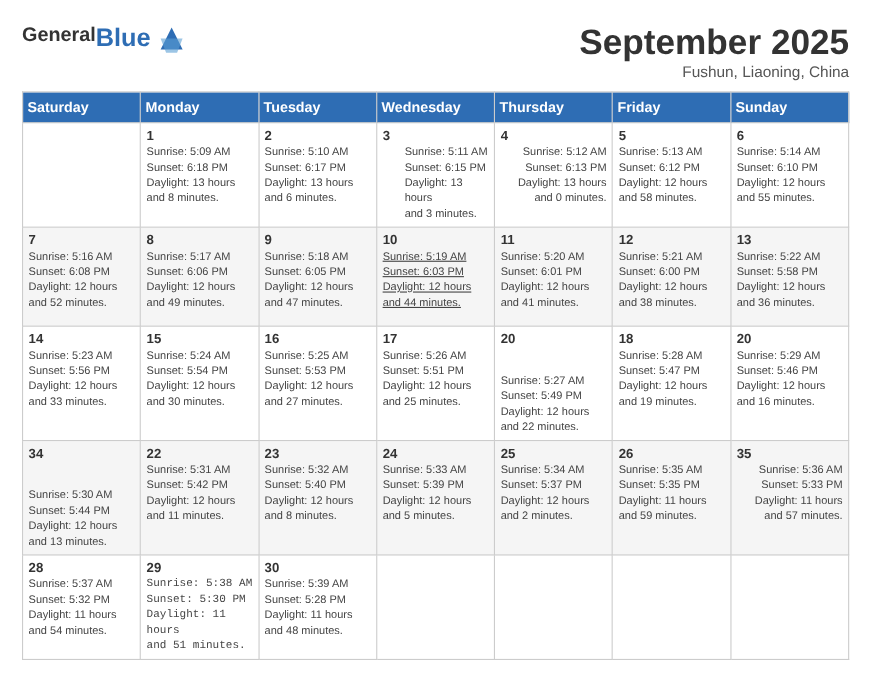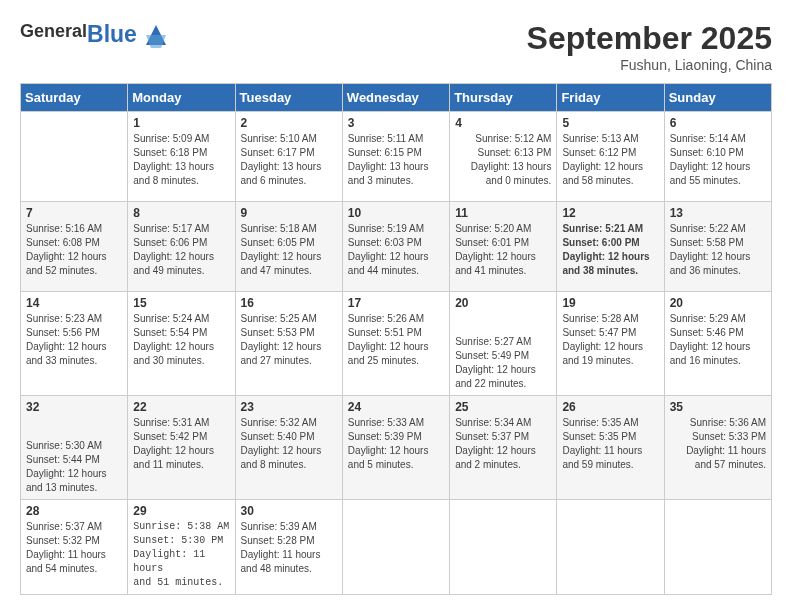--- a/index.html
+++ b/index.html
@@ -136,21 +136,21 @@
         </td>
         <td>
           <span class="day-num">2</span>
           <div class="day-info" style="white-space: pre-line;">Sunrise: 5:10 AM
 Sunset: 6:17 PM
 Daylight: 13 hours
 and 6 minutes.</div>
         </td>
         <td>
           <span class="day-num">3</span>
-          <div class="day-info" style="white-space: pre-line;">Sunrise: 5:11 AM
+          <div class="day-info" style="white-space: pre-line; margin-left: 20px;">Sunrise: 5:11 AM
 Sunset: 6:15 PM
 Daylight: 13 hours
 and 3 minutes.</div>
         </td>
         <td>
           <span class="day-num">4</span>
           <div class="day-info" style="white-space: pre-line; text-align: right;">Sunrise: 5:12 AM
 Sunset: 6:13 PM
 Daylight: 13 hours
 and 0 minutes.</div>
@@ -187,35 +187,35 @@
         </td>
         <td>
           <span class="day-num">9</span>
           <div class="day-info" style="white-space: pre-line;">Sunrise: 5:18 AM
 Sunset: 6:05 PM
 Daylight: 12 hours
 and 47 minutes.</div>
         </td>
         <td>
           <span class="day-num">10</span>
-          <div class="day-info" style="white-space: pre-line;">Sunrise: 5:19 AM
+          <div class="day-info" style="white-space: pre-line; text-decoration: underline;">Sunrise: 5:19 AM
 Sunset: 6:03 PM
 Daylight: 12 hours
 and 44 minutes.</div>
         </td>
         <td>
           <span class="day-num">11</span>
           <div class="day-info" style="white-space: pre-line;">Sunrise: 5:20 AM
 Sunset: 6:01 PM
 Daylight: 12 hours
 and 41 minutes.</div>
         </td>
         <td>
           <span class="day-num">12</span>
-          <div class="day-info" style="white-space: pre-line; font-weight: bold;">Sunrise: 5:21 AM
+          <div class="day-info" style="white-space: pre-line;">Sunrise: 5:21 AM
 Sunset: 6:00 PM
 Daylight: 12 hours
 and 38 minutes.</div>
         </td>
         <td>
           <span class="day-num">13</span>
           <div class="day-info" style="white-space: pre-line;">Sunrise: 5:22 AM
 Sunset: 5:58 PM
 Daylight: 12 hours
 and 36 minutes.</div>
@@ -251,37 +251,37 @@
 and 25 minutes.</div>
         </td>
         <td>
           <span class="day-num">20</span>
           <div class="day-info" style="white-space: pre-line; margin-top: 25px;">Sunrise: 5:27 AM
 Sunset: 5:49 PM
 Daylight: 12 hours
 and 22 minutes.</div>
         </td>
         <td>
-          <span class="day-num">19</span>
+          <span class="day-num">18</span>
           <div class="day-info" style="white-space: pre-line;">Sunrise: 5:28 AM
 Sunset: 5:47 PM
 Daylight: 12 hours
 and 19 minutes.</div>
         </td>
         <td>
           <span class="day-num">20</span>
           <div class="day-info" style="white-space: pre-line;">Sunrise: 5:29 AM
 Sunset: 5:46 PM
 Daylight: 12 hours
 and 16 minutes.</div>
         </td>
       </tr>
       <tr>
         <td>
-          <span class="day-num">32</span>
+          <span class="day-num">34</span>
           <div class="day-info" style="white-space: pre-line; margin-top: 25px;">Sunrise: 5:30 AM
 Sunset: 5:44 PM
 Daylight: 12 hours
 and 13 minutes.</div>
         </td>
         <td>
           <span class="day-num">22</span>
           <div class="day-info" style="white-space: pre-line;">Sunrise: 5:31 AM
 Sunset: 5:42 PM
 Daylight: 12 hours

